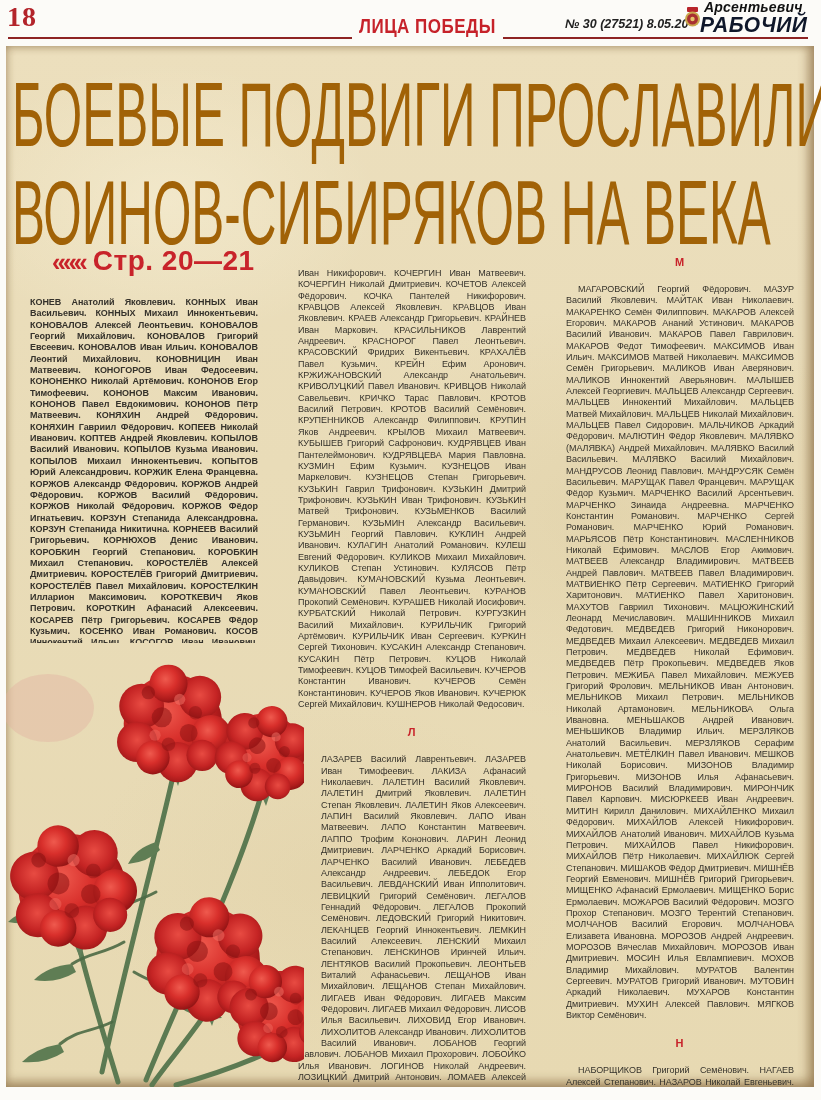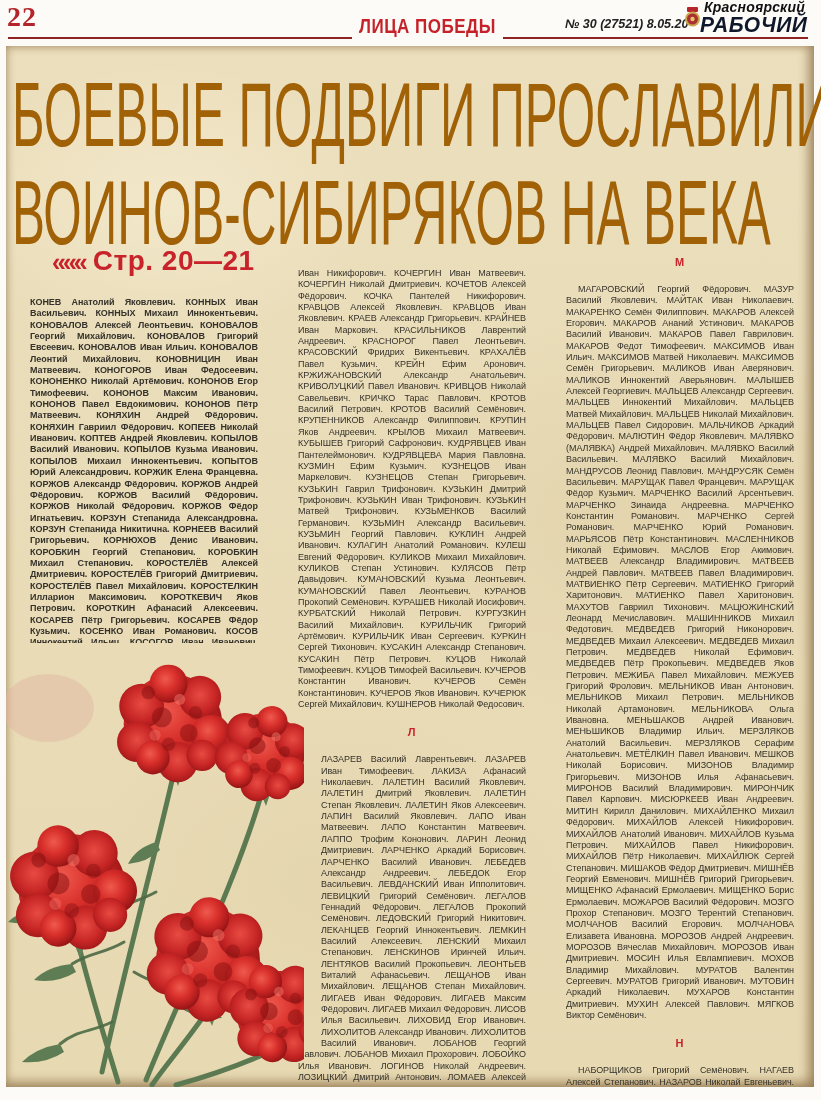--- a/index.html
+++ b/index.html
@@ -100,33 +100,33 @@
   }
   .float-spacer{float:left;width:38px;height:302px;}
   
   .photo{
     position:absolute;left:6px;top:642px;width:298px;height:445px;
   }
 </style>
 </head>
 <body>
 
-<div class="page-num">22</div>
+<div class="page-num">18</div>
 <div class="header-rule"></div>
 <div class="section-title">ЛИЦА ПОБЕДЫ</div>
 <div class="issue-info">№ 30 (27521) 8.05.2020</div>
 
 <div class="masthead">
   <svg class="medal" viewBox="0 0 17 21">
     <rect x="3" y="0" width="11" height="5" rx="1" fill="#b8252b"></rect>
     <circle cx="8.5" cy="12" r="7.5" fill="#c9a84c"></circle>
     <circle cx="8.5" cy="12" r="5.5" fill="#a93030"></circle>
     <circle cx="8.5" cy="12" r="2.2" fill="#e4c56a"></circle>
   </svg>
-  <div class="line1">Красноярский</div>
+  <div class="line1">Арсентьевич</div>
   <div class="line2">РАБОЧИЙ</div>
 </div>
 
 <div class="sheet"></div>
 
 <div class="headline">
   <div class="hl l1">БОЕВЫЕ ПОДВИГИ ПРОСЛАВИЛИ</div>
   <div class="hl l2">ВОИНОВ-СИБИРЯКОВ НА ВЕКА</div>
 </div>
 

